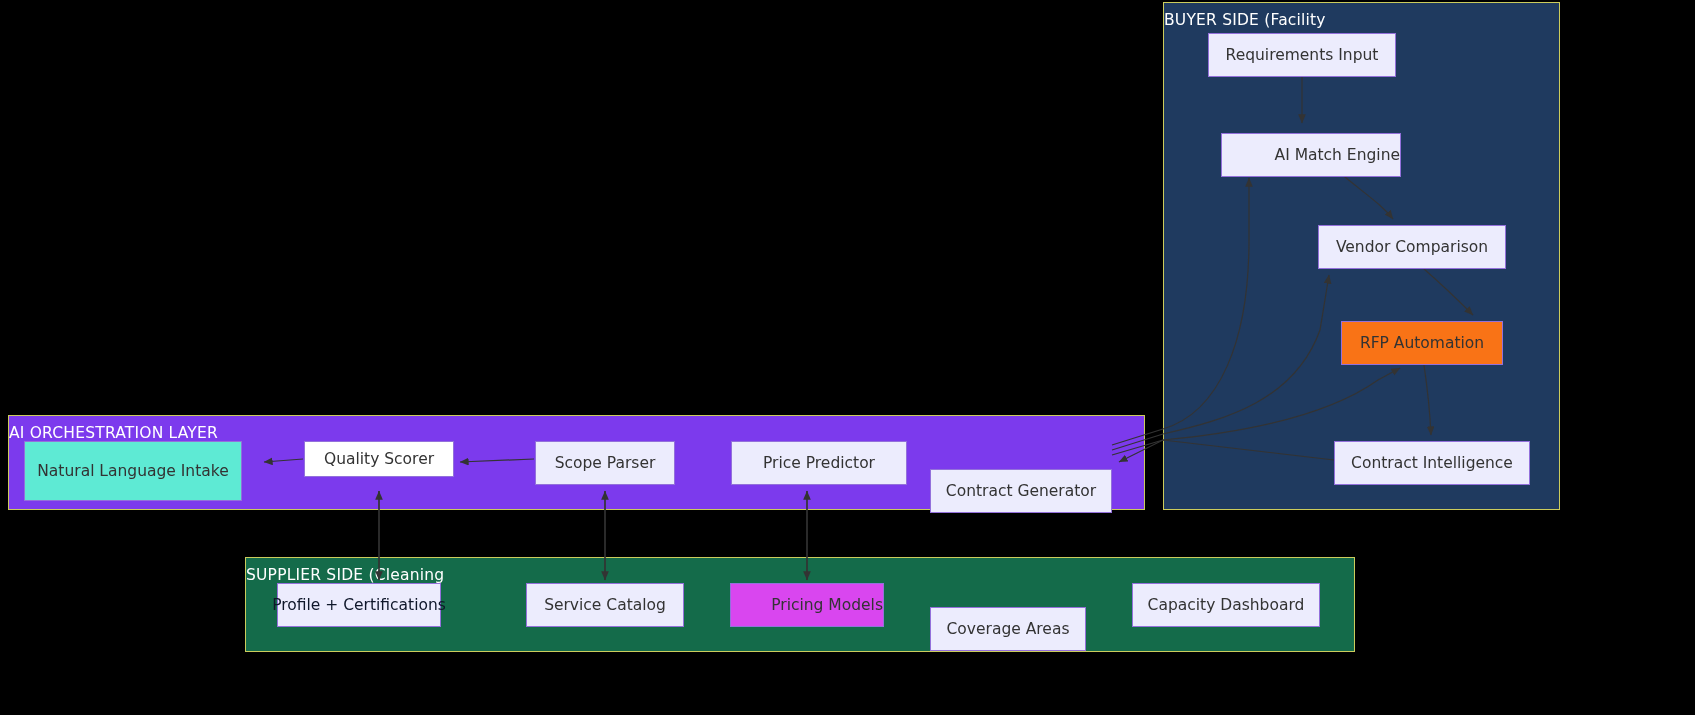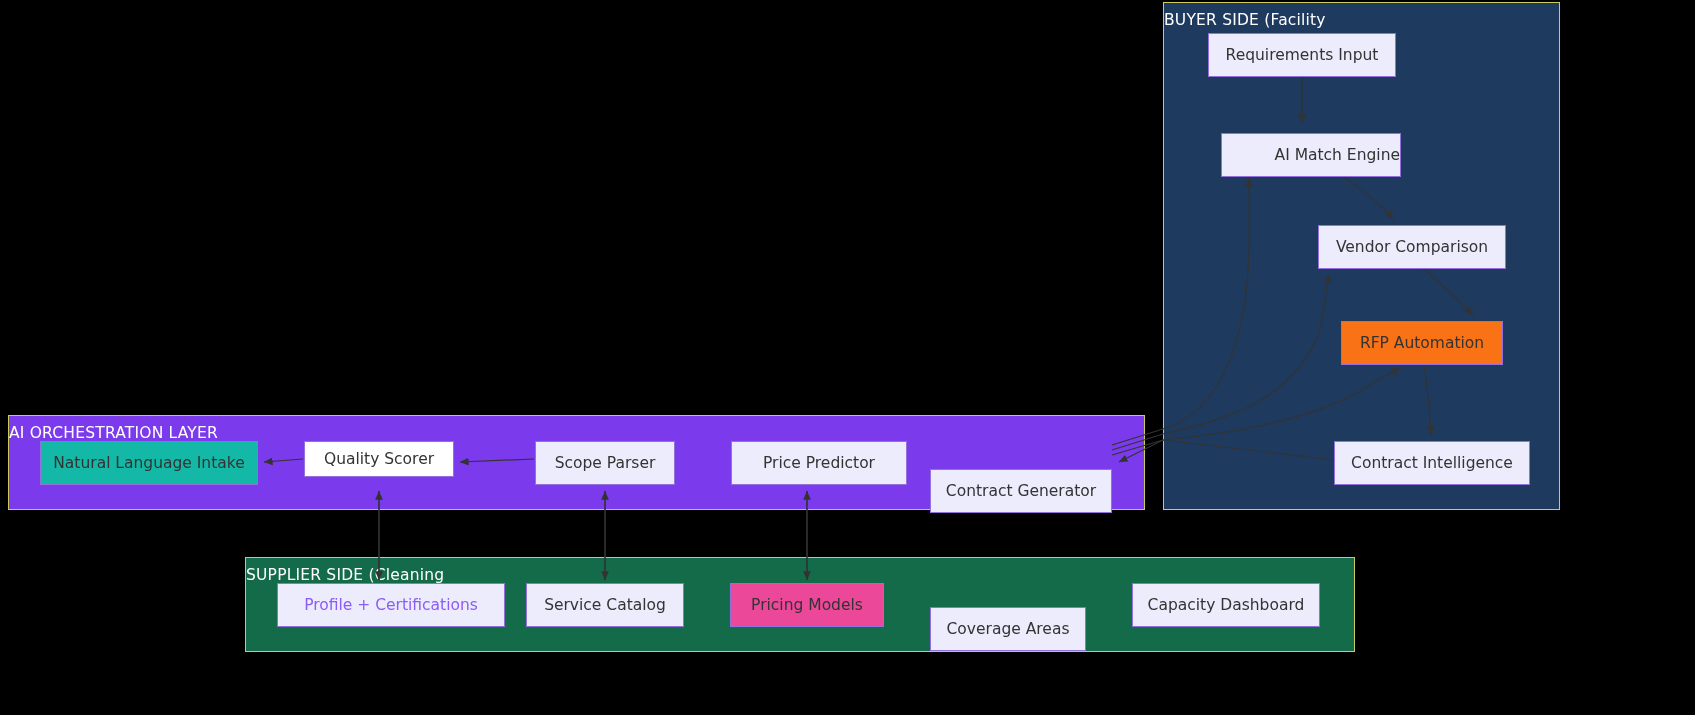--- a/index.html
+++ b/index.html
@@ -78,42 +78,42 @@
       </div>
       <div class="node" style="left: 1271px; top: 225px; width: 188px; height: 44px; background: rgb(236, 236, 253); border-color: rgb(147, 112, 219); color: rgb(51, 51, 51); margin-left: 47px;">
         <span>Vendor Comparison</span>
       </div>
       <div class="node" style="left: 1341px; top: 321px; width: 162px; height: 44px; background: #f97316; border-color: rgb(147, 112, 219); color: rgb(51, 51, 51);">
         <span>RFP Automation</span>
       </div>
       <div class="node" style="left: 1334px; top: 441px; width: 196px; height: 44px; background: rgb(236, 236, 253); border-color: rgb(147, 112, 219); color: rgb(51, 51, 51);">
         <span>Contract Intelligence</span>
       </div>
-      <div class="node" style="left: 40px; top: 441px; width: 218px; height: 44px; background: #14b8a6; border-color: rgb(147, 112, 219); color: rgb(51, 51, 51);">
+      <div class="node" style="left: 24px; top: 441px; width: 218px; height: 60px; background: #5eead4; border-color: rgb(147, 112, 219); color: rgb(51, 51, 51);">
         <span>Natural Language Intake</span>
       </div>
       <div class="node" style="left: 304px; top: 441px; width: 150px; height: 36px; background: #ffffff; border-color: rgb(147, 112, 219); color: rgb(51, 51, 51);">
         <span>Quality Scorer</span>
       </div>
       <div class="node" style="left: 535px; top: 441px; width: 140px; height: 44px; background: rgb(236, 236, 253); border-color: rgb(147, 112, 219); color: rgb(51, 51, 51);">
         <span>Scope Parser</span>
       </div>
       <div class="node" style="left: 731px; top: 441px; width: 176px; height: 44px; background: rgb(236, 236, 253); border-color: rgb(147, 112, 219); color: rgb(51, 51, 51);">
         <span>Price Predictor</span>
       </div>
       <div class="node" style="left: 930px; top: 441px; width: 182px; height: 44px; background: rgb(236, 236, 253); border-color: rgb(147, 112, 219); color: rgb(51, 51, 51); margin-top: 28px;">
         <span>Contract Generator</span>
       </div>
-      <div class="node" style="left: 277px; top: 583px; width: 228px; height: 44px; background: rgb(236, 236, 253); border-color: rgb(147, 112, 219); color: #8b5cf6; text-align: right;">
+      <div class="node" style="left: 277px; top: 583px; width: 164px; height: 44px; background: rgb(236, 236, 253); border-color: rgb(147, 112, 219); color: #0f172a; text-align: right;">
         <span>Profile + Certifications</span>
       </div>
       <div class="node" style="left: 526px; top: 583px; width: 158px; height: 44px; background: rgb(236, 236, 253); border-color: rgb(147, 112, 219); color: rgb(51, 51, 51);">
         <span>Service Catalog</span>
       </div>
-      <div class="node" style="left: 730px; top: 583px; width: 154px; height: 44px; background: #ec4899; border-color: rgb(147, 112, 219); color: rgb(51, 51, 51);">
+      <div class="node" style="left: 730px; top: 583px; width: 154px; height: 44px; background: #d946ef; border-color: rgb(147, 112, 219); color: rgb(51, 51, 51); justify-content: flex-end;">
         <span>Pricing Models</span>
       </div>
       <div class="node" style="left: 930px; top: 583px; width: 156px; height: 44px; background: rgb(236, 236, 253); border-color: rgb(147, 112, 219); color: rgb(51, 51, 51); margin-top: 24px;">
         <span>Coverage Areas</span>
       </div>
       <div class="node" style="left: 1132px; top: 583px; width: 188px; height: 44px; background: rgb(236, 236, 253); border-color: rgb(147, 112, 219); color: rgb(51, 51, 51);">
         <span>Capacity Dashboard</span>
       </div>
     </div>
 

